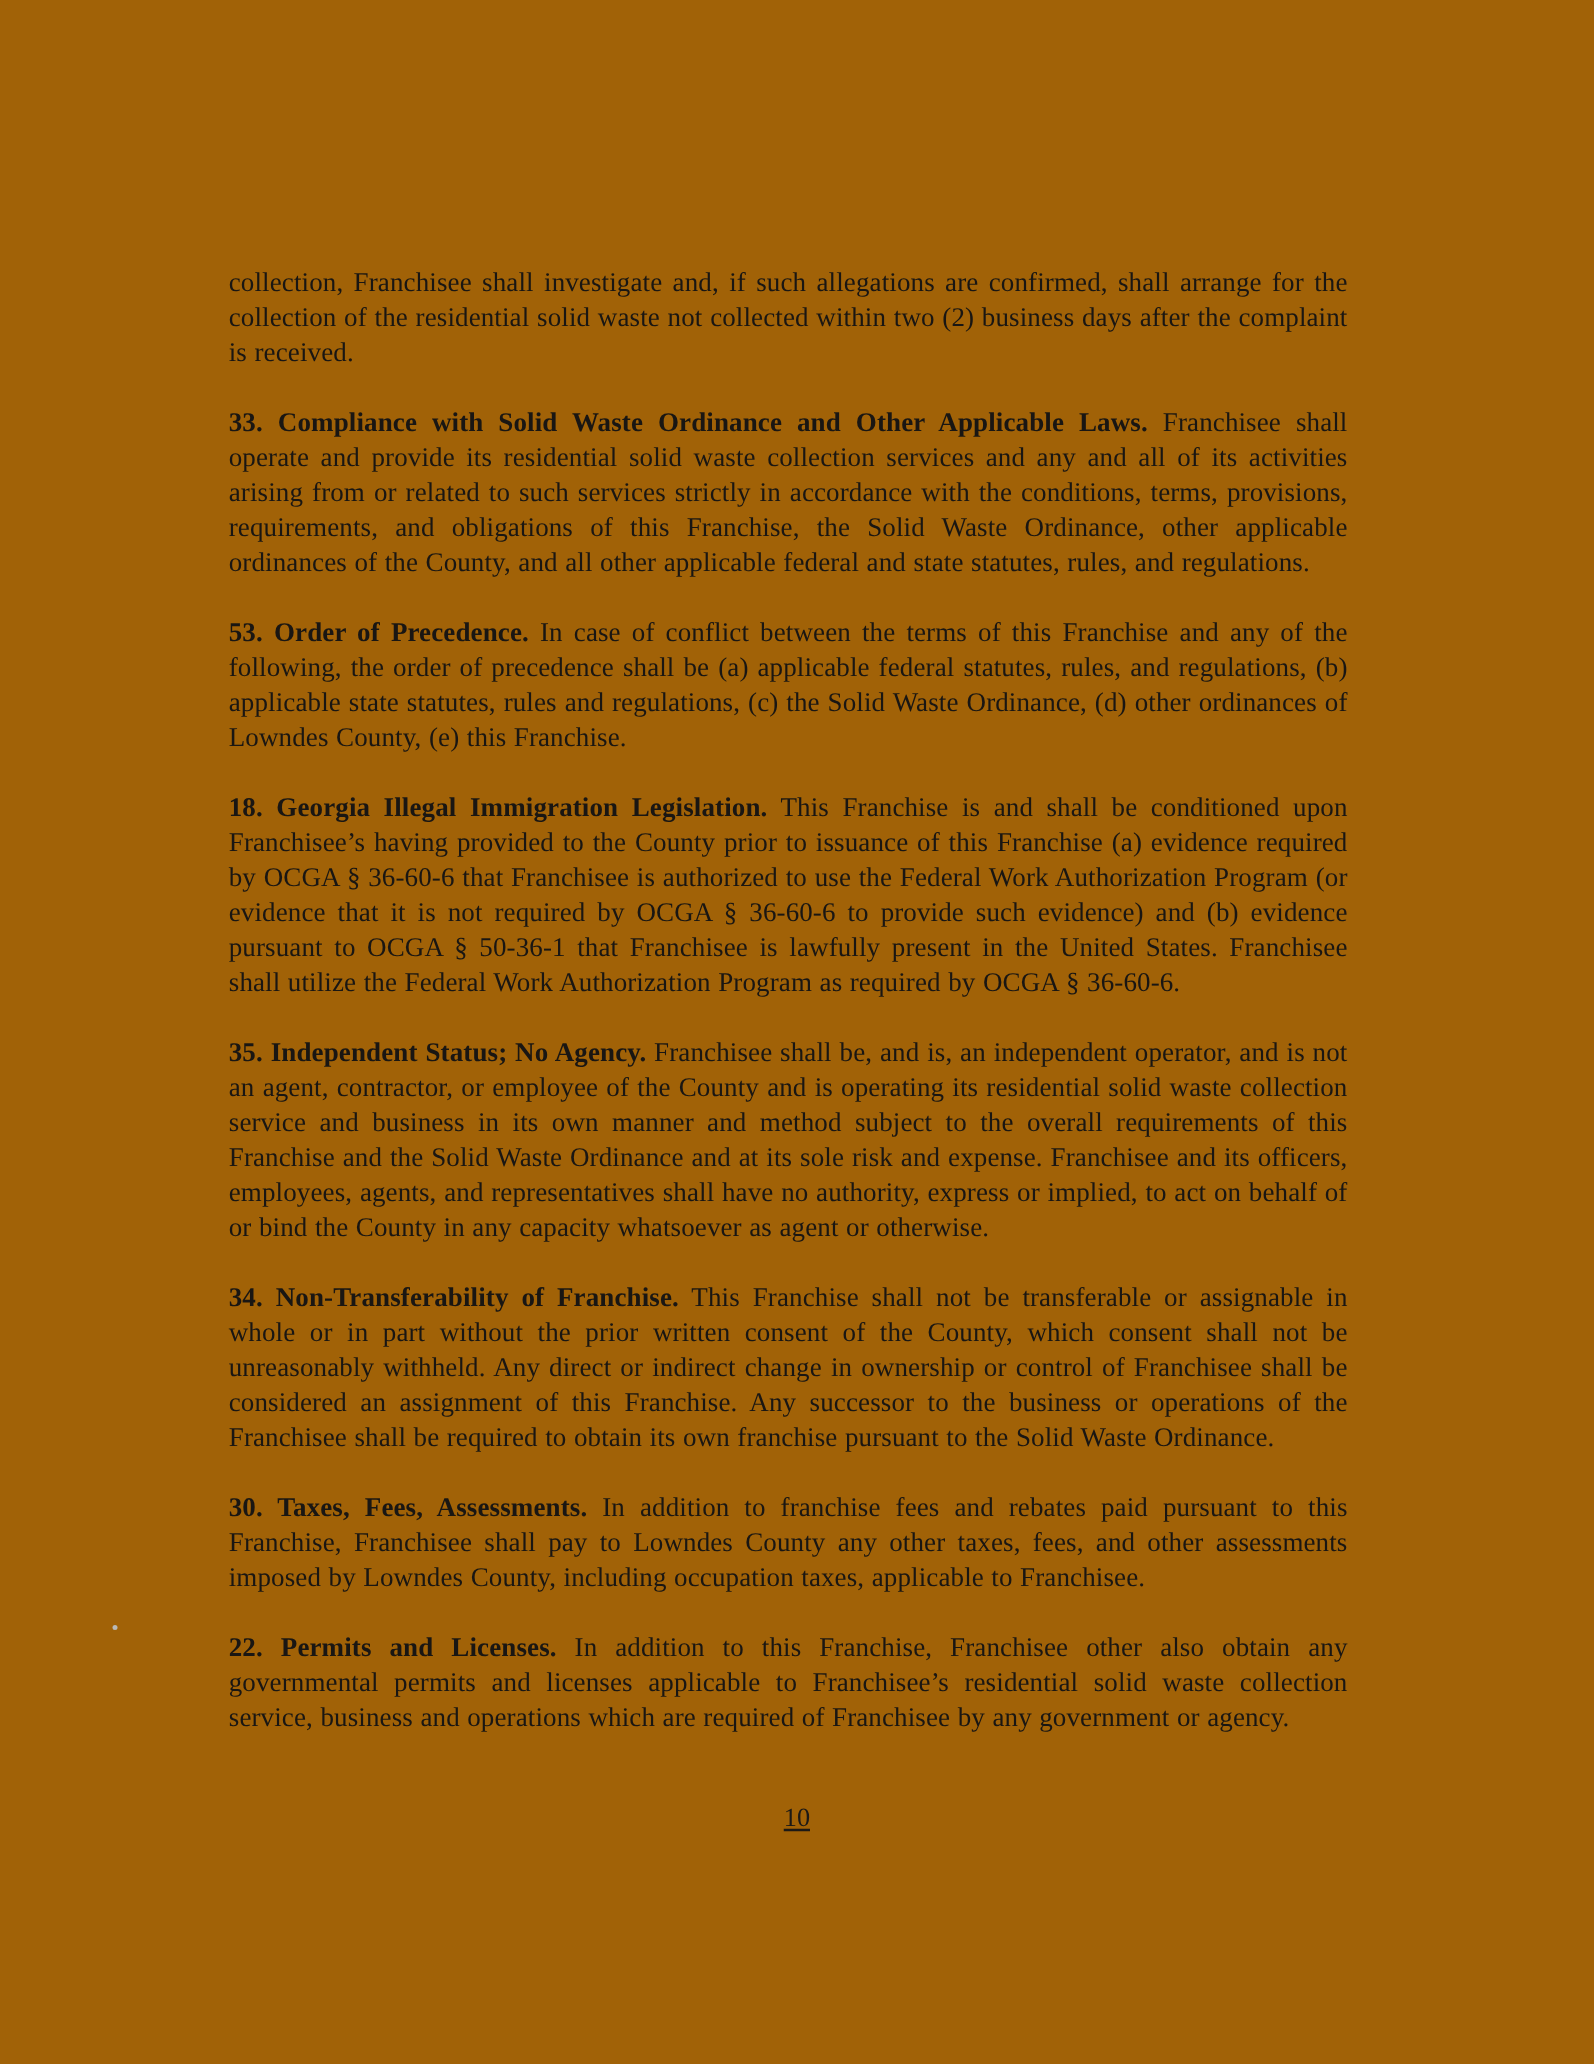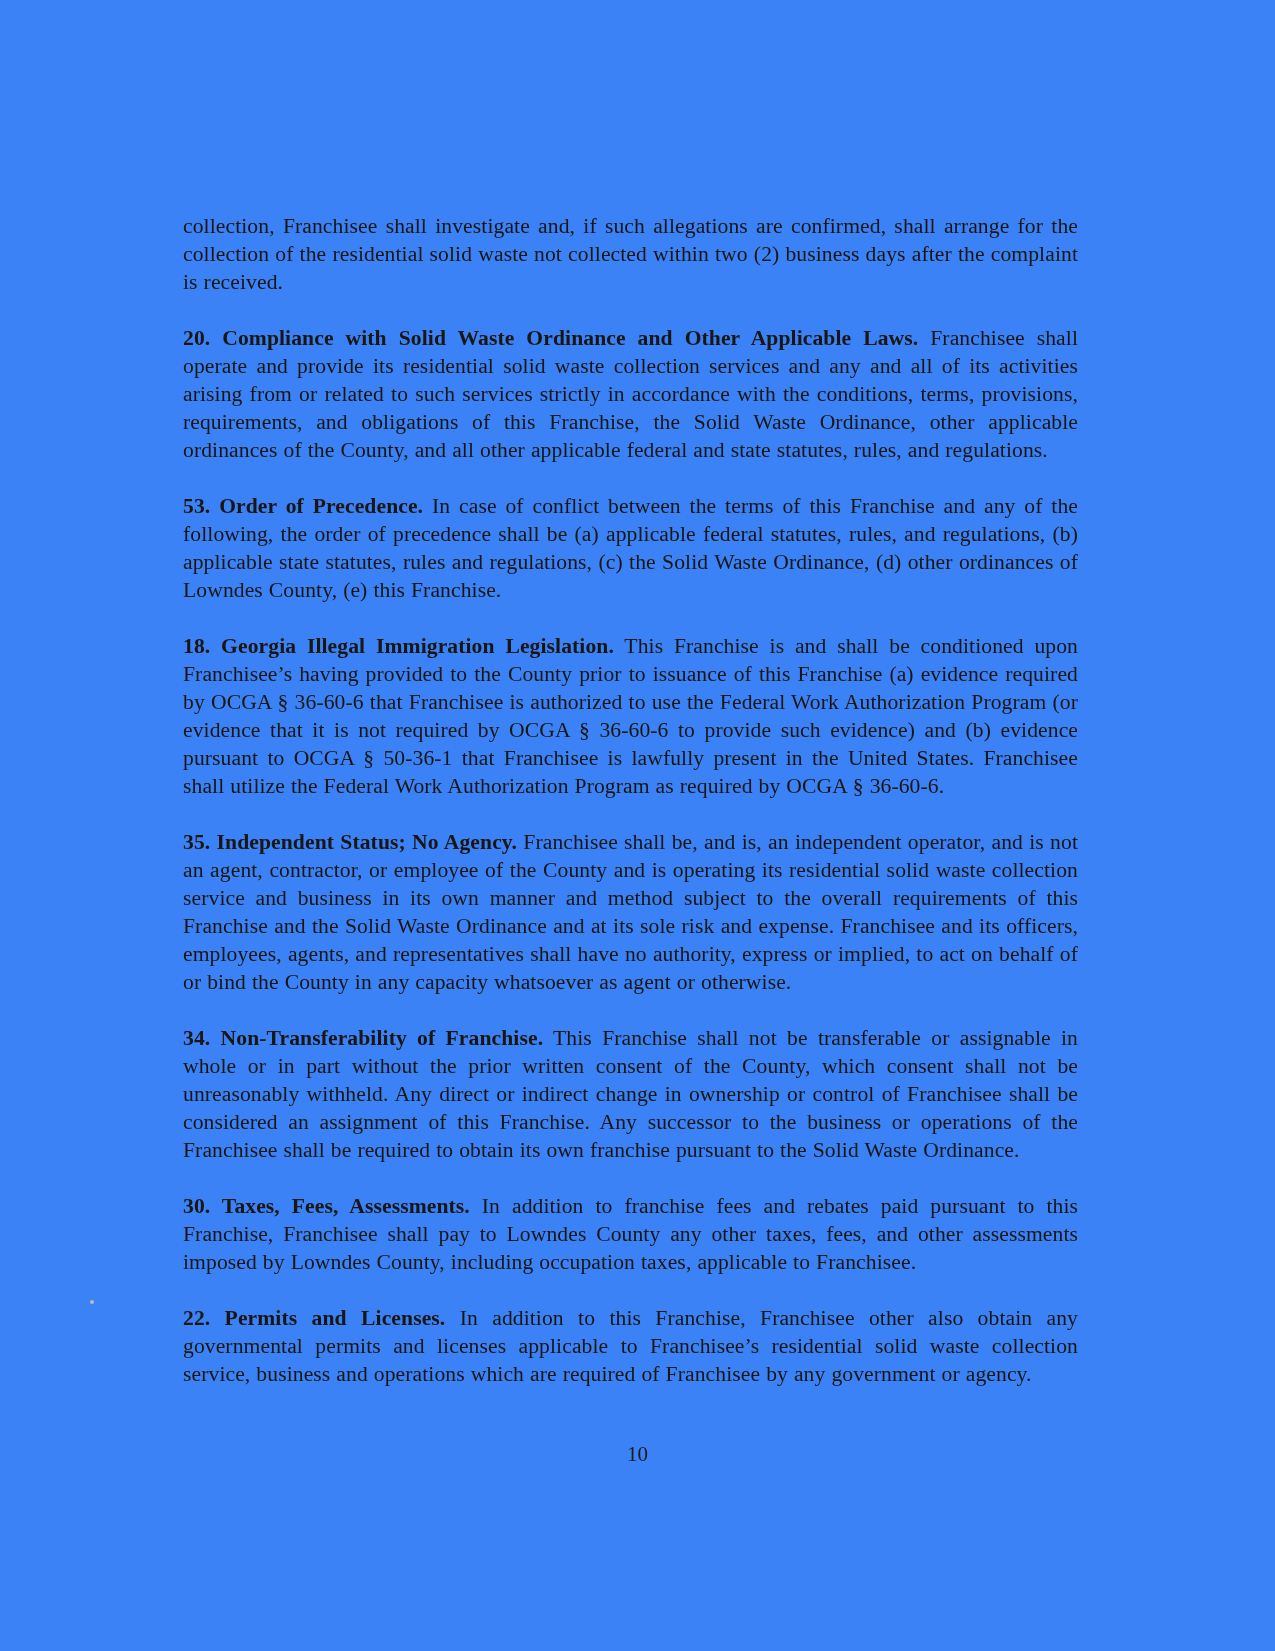--- a/index.html
+++ b/index.html
@@ -14,21 +14,21 @@
     font-family: "Liberation Serif", "DejaVu Serif", serif;
     color: #191613;
     overflow: hidden;
   }
   .sheet {
     position: absolute;
     left: 0;
     top: 0;
     width: 1275px;
     height: 1651px;
-    background: #3b82f6;
+    background: #a16207;
   }
   .text-block {
     position: absolute;
     left: 183px;
     top: 212px;
     width: 895px;
   }
   p.para {
     margin: 0 0 28px 0;
     font-size: 21.6px;
@@ -42,20 +42,21 @@
   }
   .page-number {
     position: absolute;
     left: 0;
     top: 1441px;
     width: 1275px;
     text-align: center;
     font-size: 21px;
     line-height: 26px;
     color: #1c1916;
+    text-decoration: underline;
   }
   .scan-speck {
     position: absolute;
     left: 90px;
     top: 1300px;
     width: 4px;
     height: 4px;
     border-radius: 50%;
     background: #b9b9b6;
   }
@@ -68,21 +69,21 @@
   <div class="scan-speck"></div>
 
   <div class="text-block">
 
     <p class="para">
       <b></b>
       <span>collection, Franchisee shall investigate and, if such allegations are confirmed, shall arrange for the collection of the residential solid waste not collected within two (2) business days after the complaint is received.</span>
     </p>
 
     <p class="para">
-      <b>20. Compliance with Solid Waste Ordinance and Other Applicable Laws.</b>
+      <b>33. Compliance with Solid Waste Ordinance and Other Applicable Laws.</b>
       <span>Franchisee shall operate and provide its residential solid waste collection services and any and all of its activities arising from or related to such services strictly in accordance with the conditions, terms, provisions, requirements, and obligations of this Franchise, the Solid Waste Ordinance, other applicable ordinances of the County, and all other applicable federal and state statutes, rules, and regulations.</span>
     </p>
 
     <p class="para">
       <b>53. Order of Precedence.</b>
       <span>In case of conflict between the terms of this Franchise and any of the following, the order of precedence shall be (a) applicable federal statutes, rules, and regulations, (b) applicable state statutes, rules and regulations, (c) the Solid Waste Ordinance, (d) other ordinances of Lowndes County, (e) this Franchise.</span>
     </p>
 
     <p class="para">
       <b>18. Georgia Illegal Immigration Legislation.</b>

